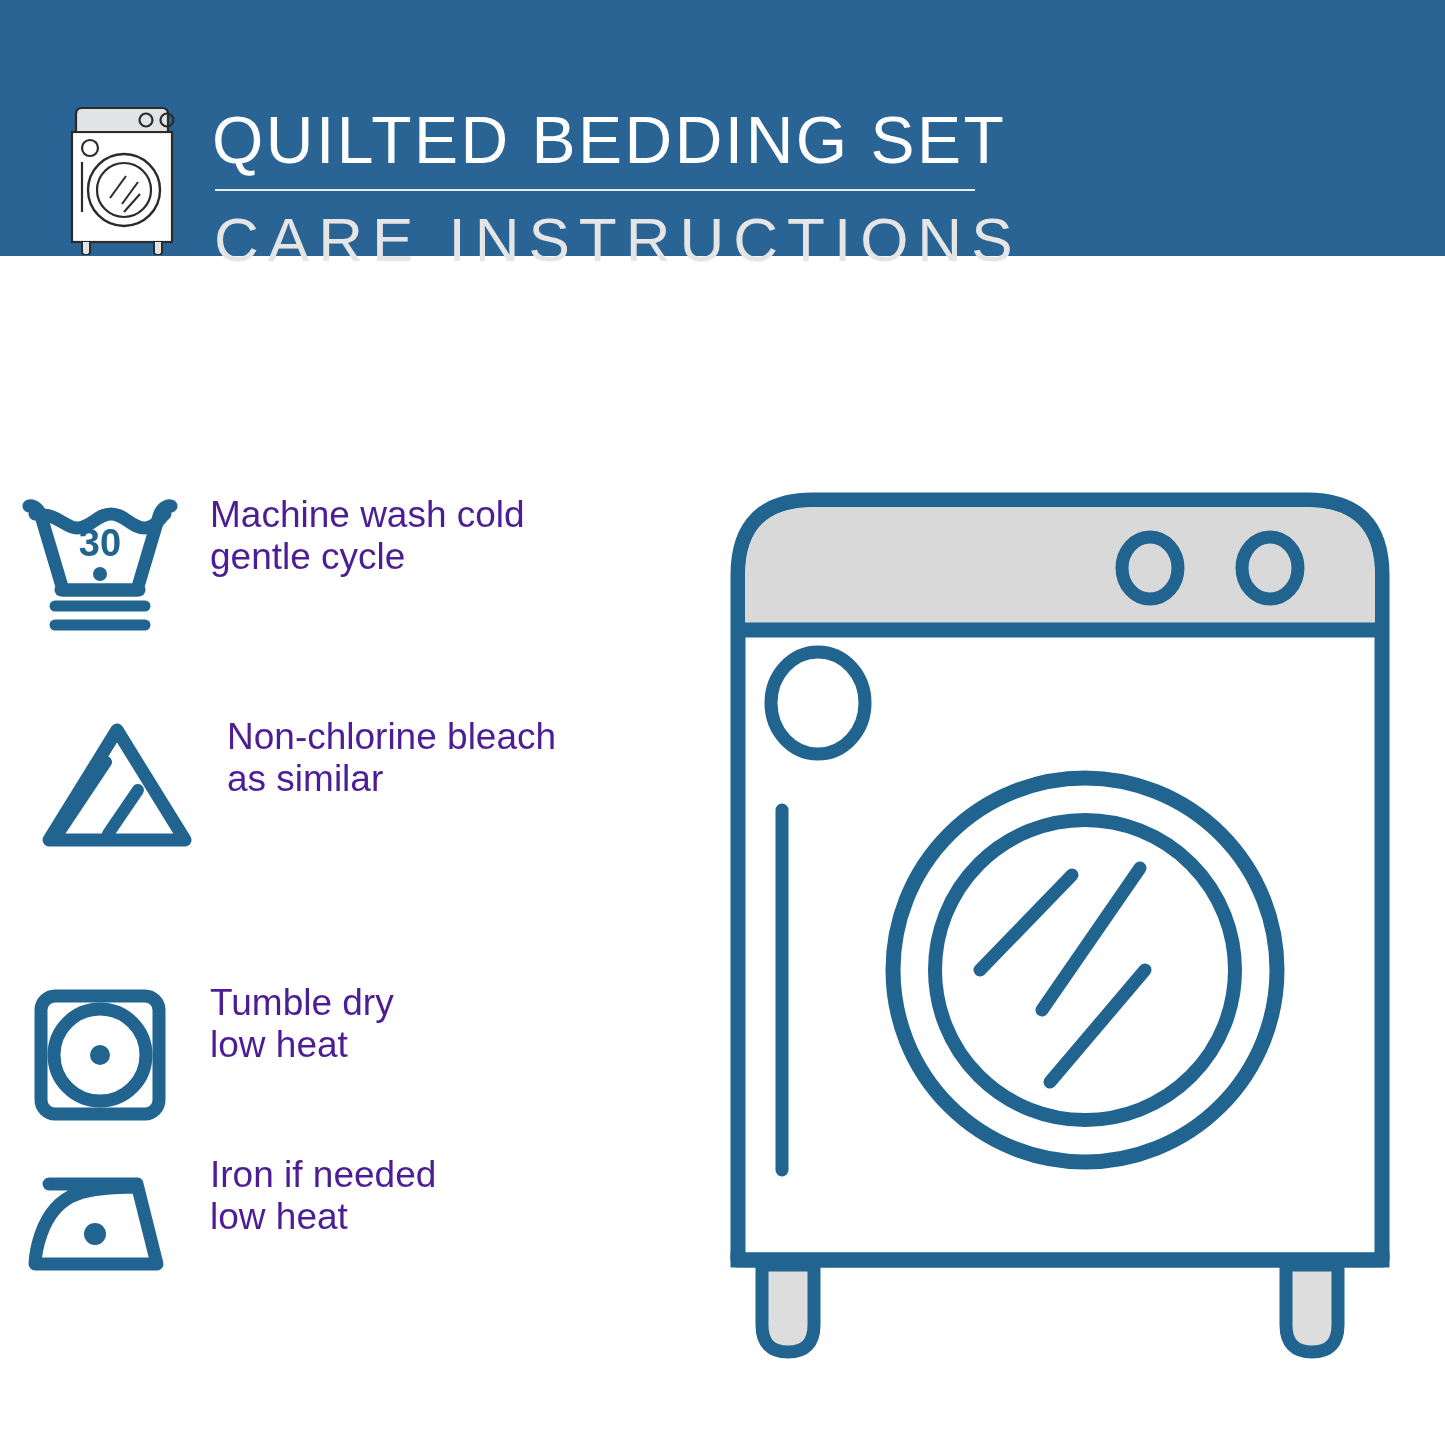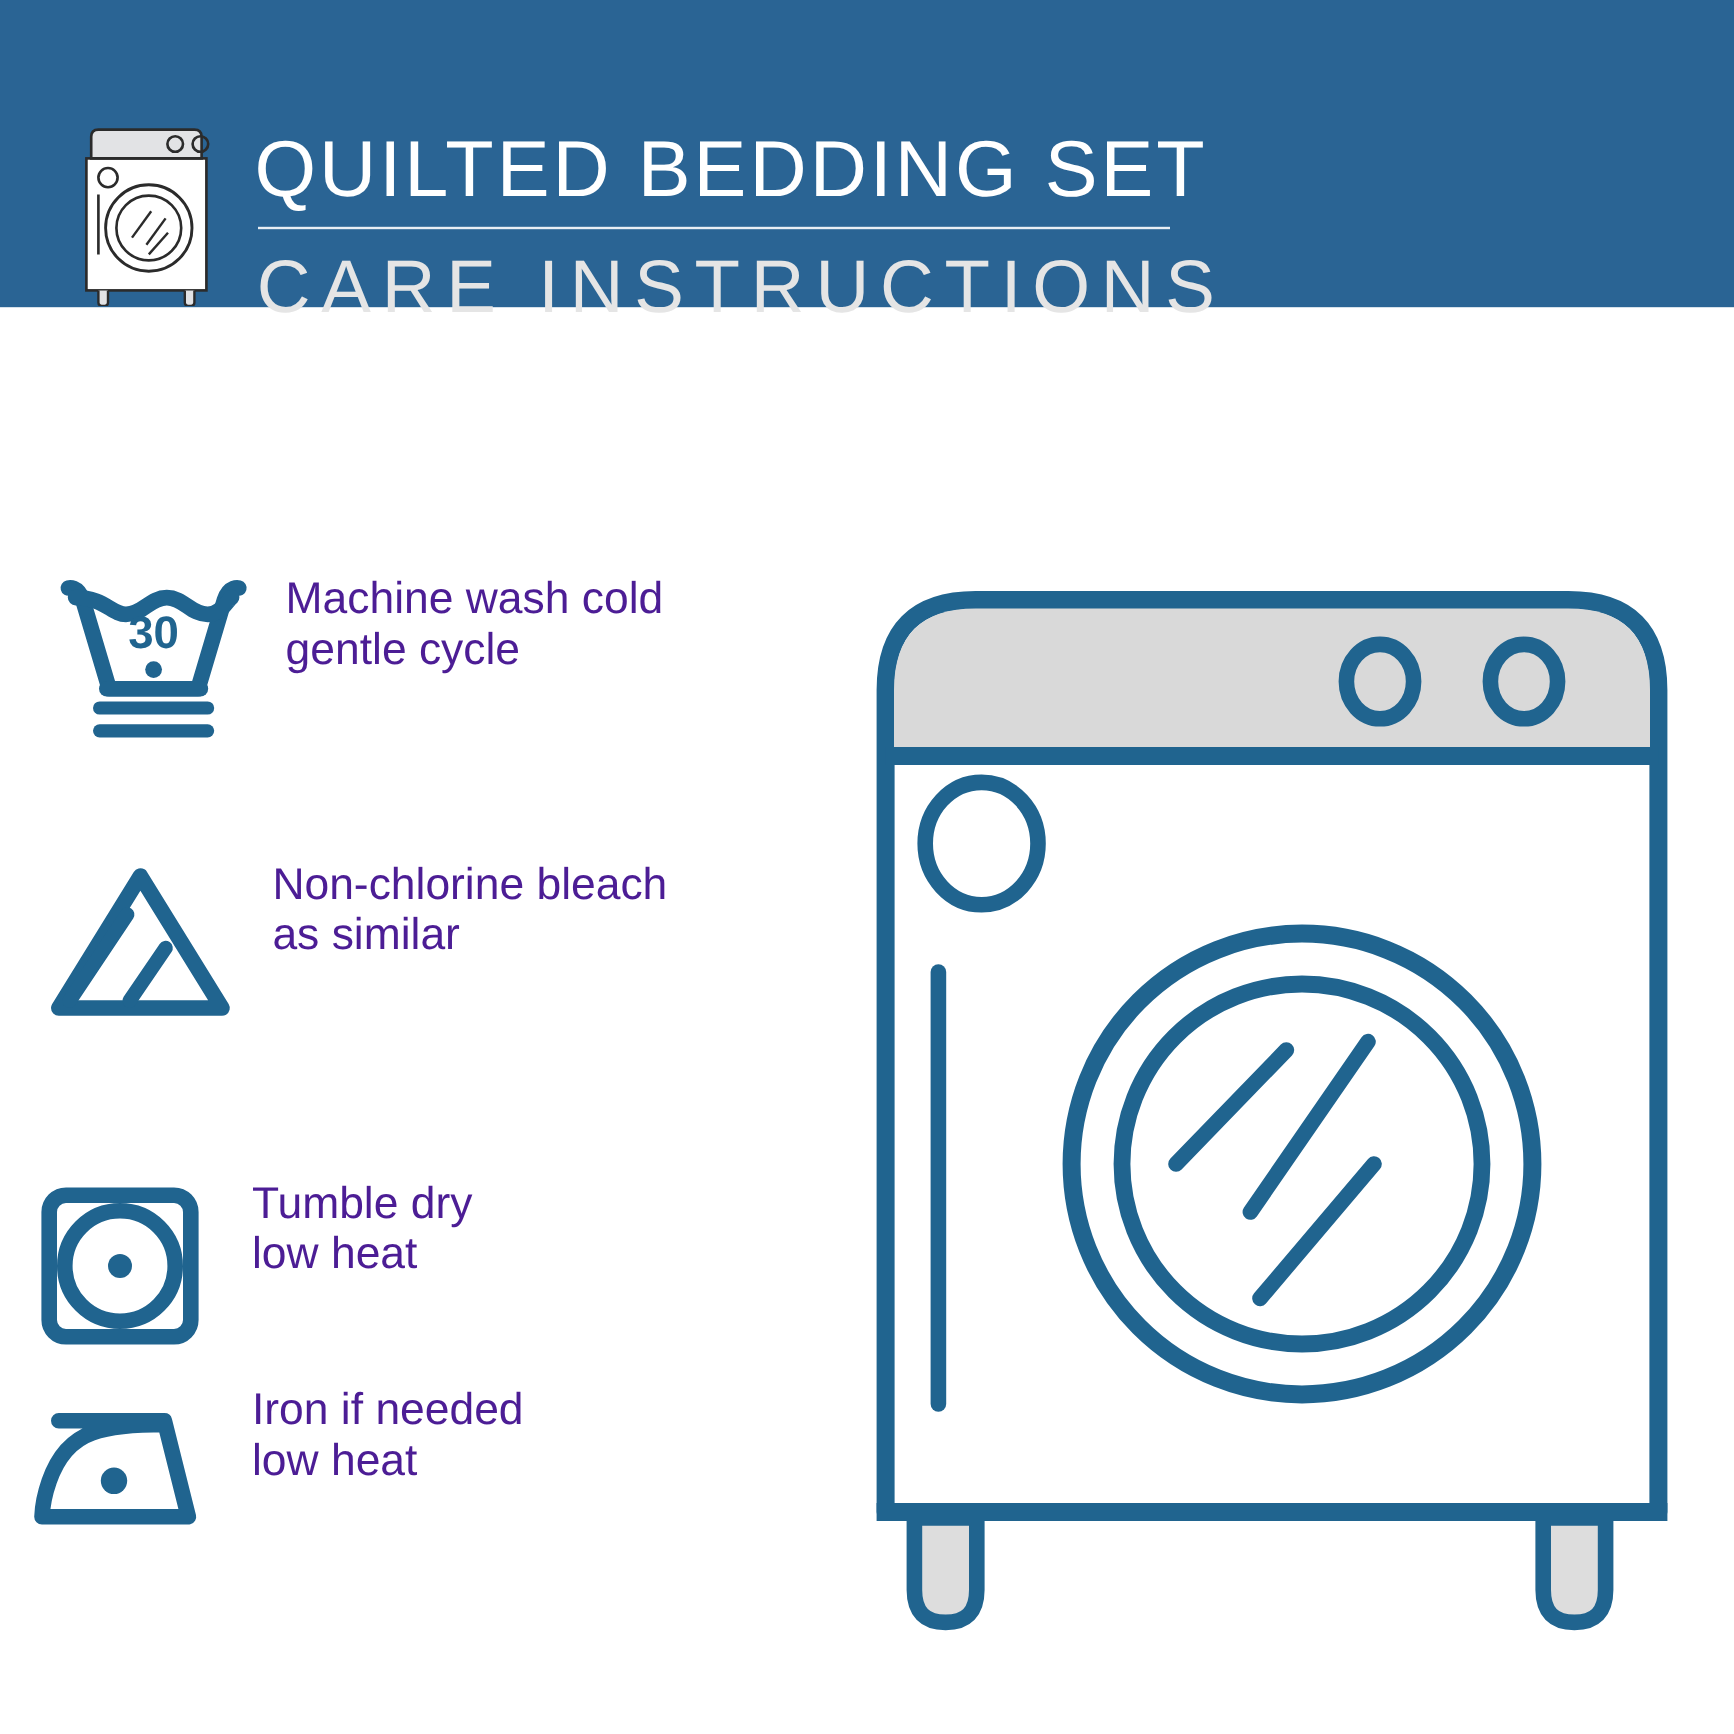--- a/index.html
+++ b/index.html
@@ -97,21 +97,21 @@
     font-family: "Liberation Sans", sans-serif;
     font-size: 37px;
     font-weight: 400;
     color: #4c1d95;
     line-height: 42px;
     letter-spacing: 0px;
     padding-left: 10px;
   }
   .instr-text div { white-space: nowrap; }
 
-  #row-wash   { top: 132px; margin-left: 28px; }
+  #row-wash   { top: 148px; }
   #row-bleach { top: 370px; padding-left: 17px; }
   #row-dry    { top: 600px; margin-top: 36px; }
   #row-iron   { top: 808px; }
 
   
   #washer {
     position: absolute;
     left: 720px;
     top: 470px;
     width: 700px;

